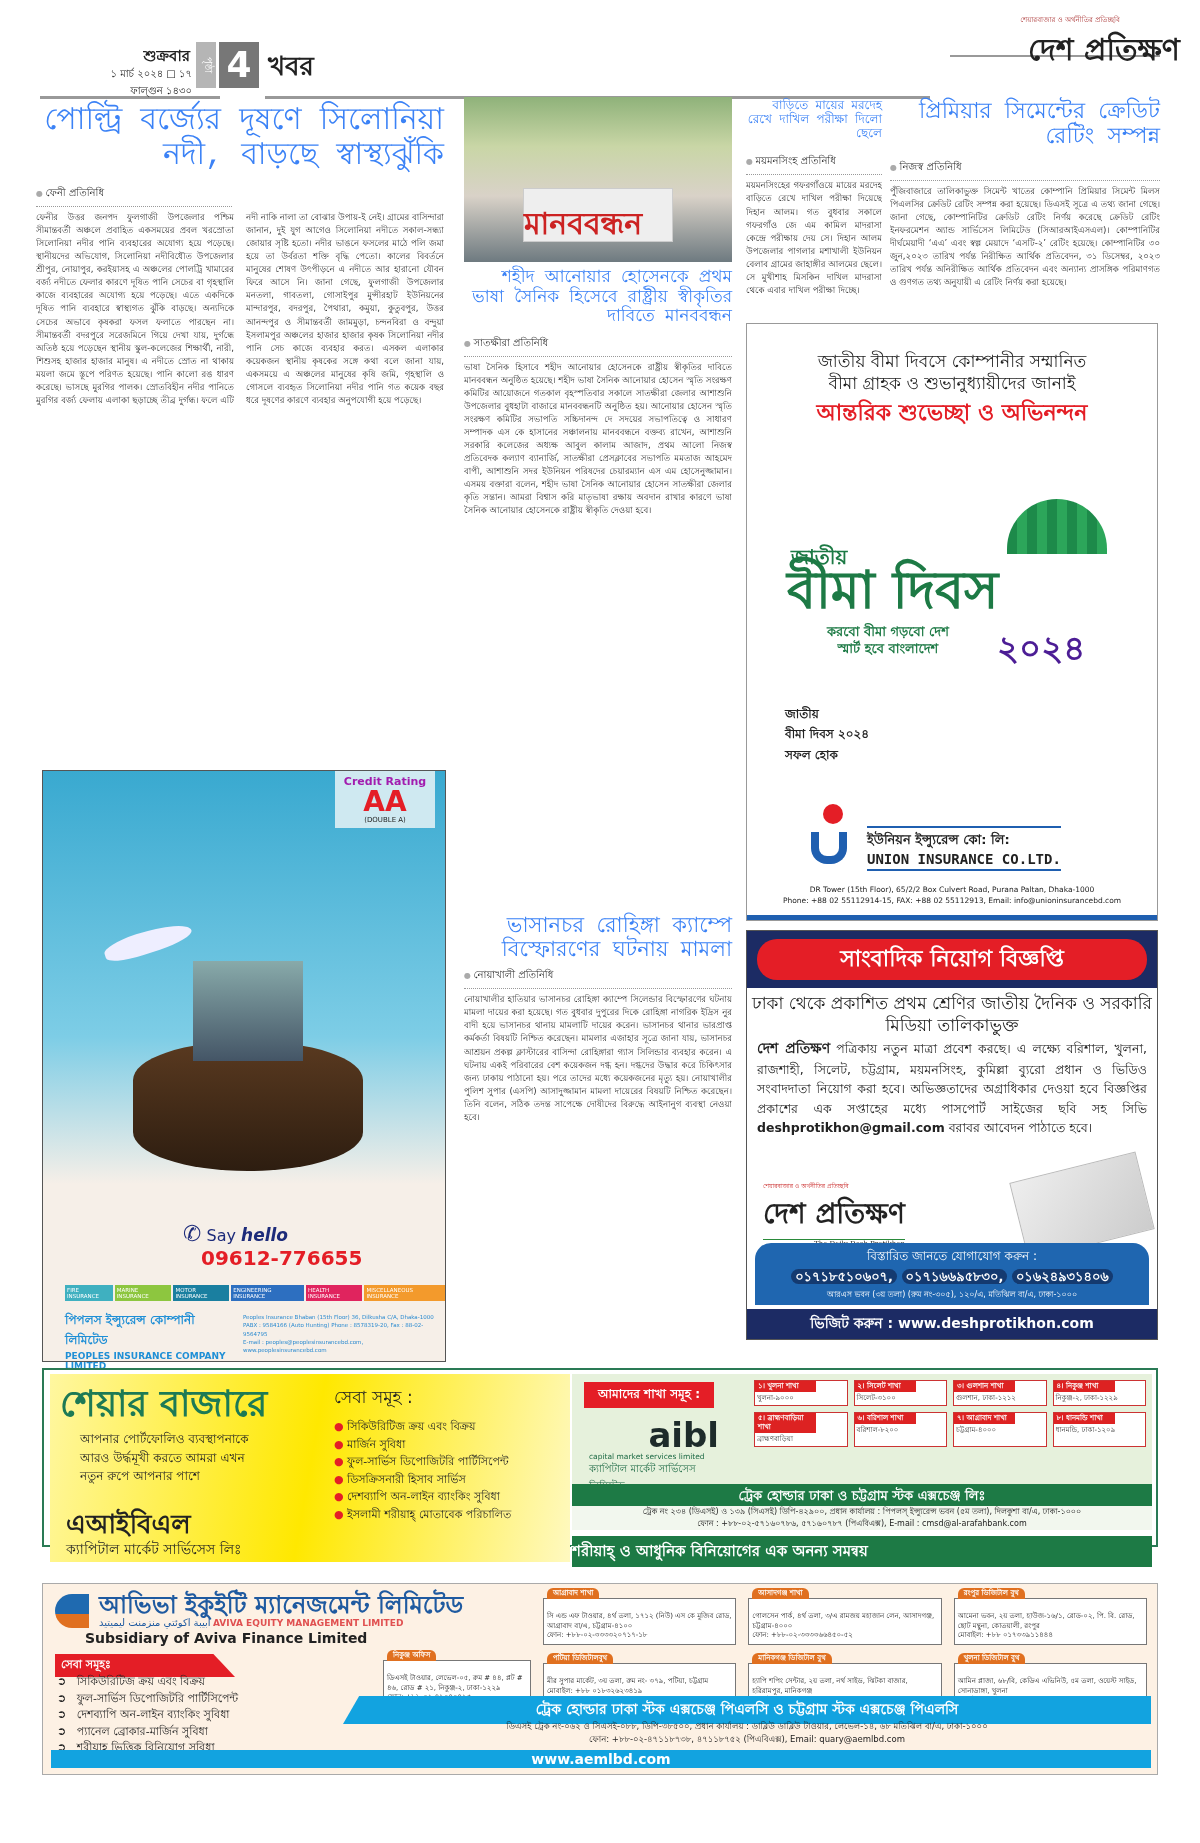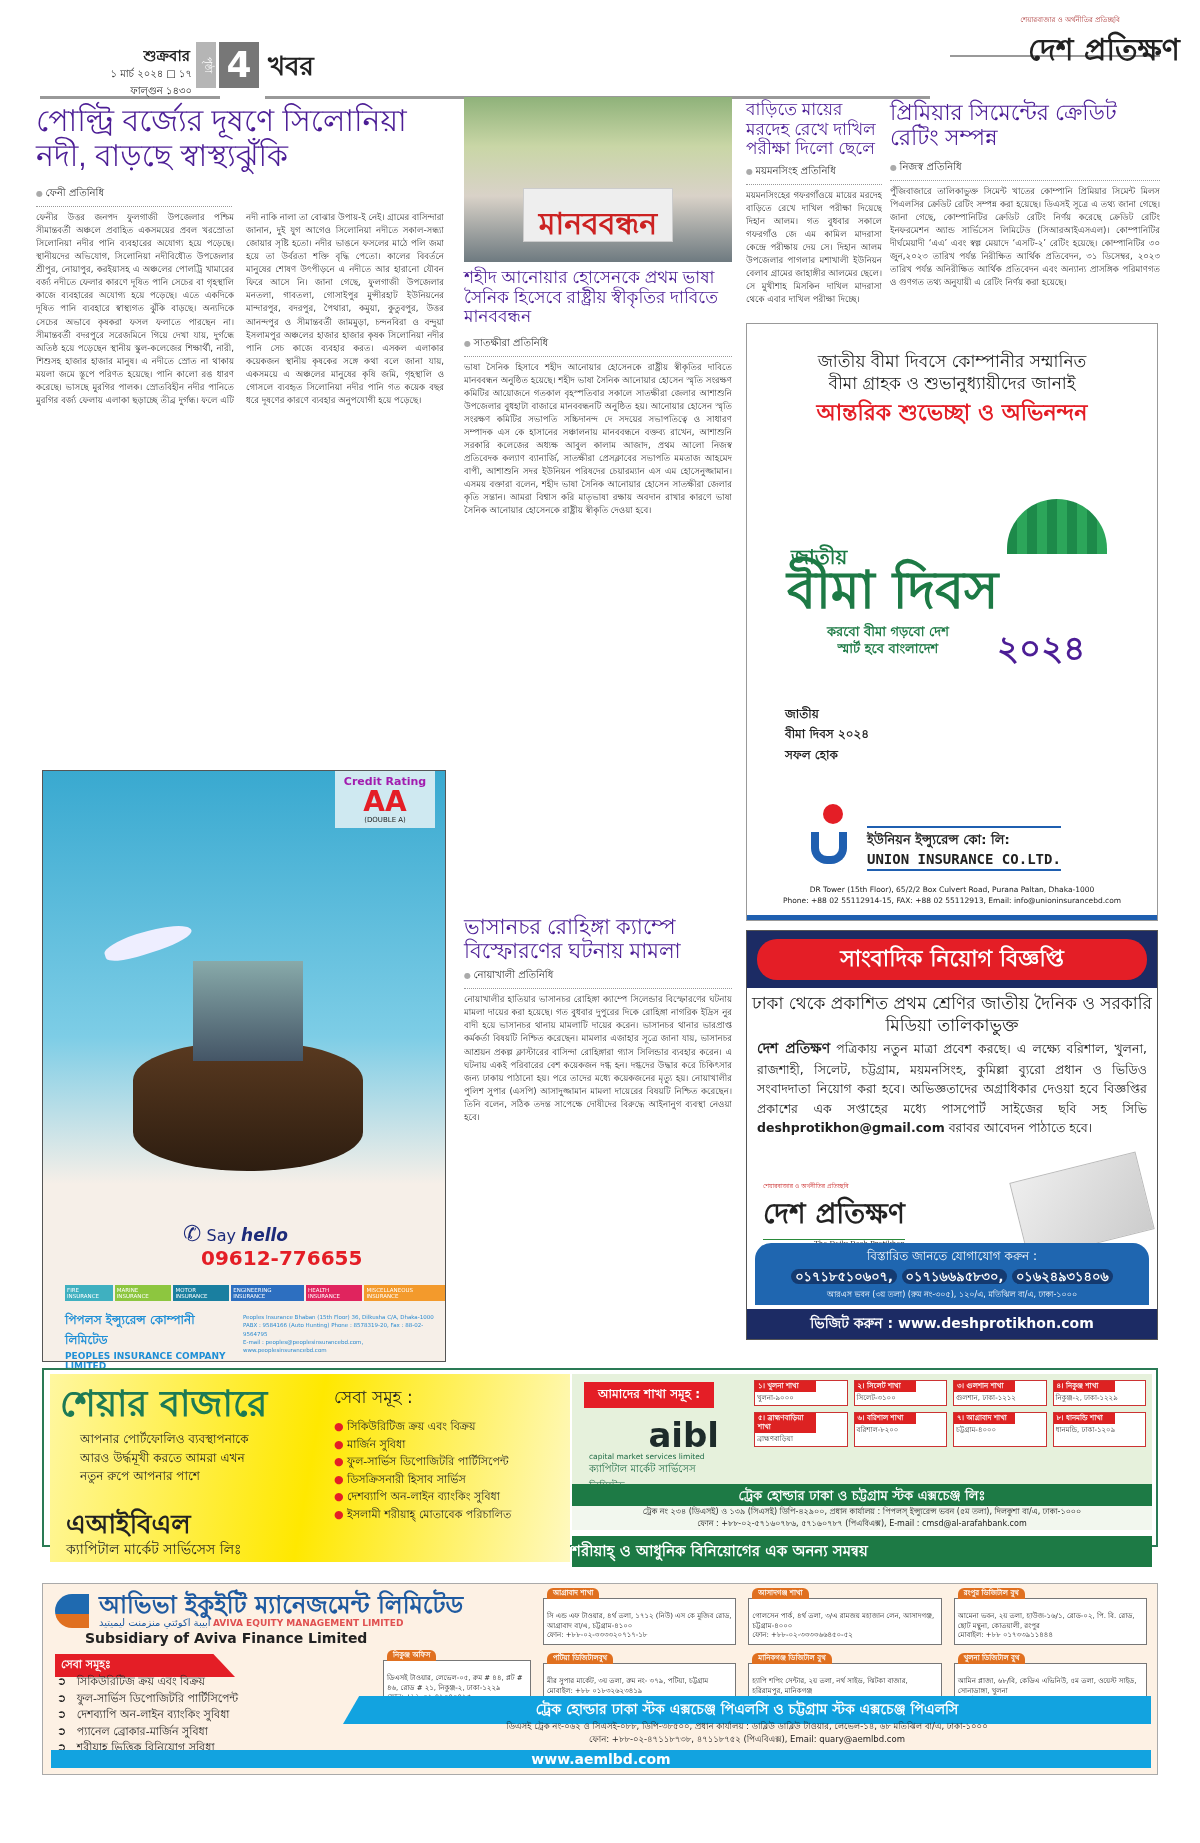--- a/index.html
+++ b/index.html
@@ -7,27 +7,27 @@
 .abs{position:absolute}
 .hdr-rule{position:absolute;top:96px;height:3px;background:#999}
 .day{position:absolute;left:120px;top:44px;width:70px;text-align:right;font-size:15px;font-weight:bold}
 .date{position:absolute;left:80px;top:66px;width:112px;text-align:right;font-size:10px}
 .pg-lbl{position:absolute;left:196px;top:42px;width:20px;height:46px;background:#b5b5b5;color:#fff;font-size:10px;writing-mode:vertical-rl;text-align:center}
 .pg-num{position:absolute;left:219px;top:42px;width:40px;height:46px;background:#777;color:#fff;font-size:36px;font-weight:bold;text-align:center;line-height:46px}
 .section{position:absolute;left:268px;top:46px;font-size:26px;font-weight:bold}
 .masthead{position:absolute;left:960px;top:42px;width:220px;text-align:right}
 .masthead small{display:block;font-size:7px;color:#a33;margin-right:60px}
 .masthead b{font-size:30px;font-family:"DejaVu Serif",serif}
-.headline{font-family:Liberation Sans, sans-serif;text-align:left;line-height:1.15;color:#4c1d95}
+.headline{font-family:Liberation Mono, monospace;text-align:right;line-height:1.15;color:#3b82f6}
 .byline{font-size:10px;color:#333;padding-bottom:4px;border-bottom:1px dotted #999;margin-bottom:4px}
 .byline:before{content:"● ";color:#aaa;font-size:8px}
 .body{font-size:8.6px;line-height:1.52;text-align:justify;color:#333}
 .cols2{column-count:2;column-gap:12px}
 .photo{background:linear-gradient(#8fb27a 0%,#c9d6a6 30%,#d9d2c8 60%,#6e7a80 100%);position:relative}
-.banner{position:absolute;left:22%;top:55%;width:56%;height:33%;background:#eee;border:1px solid #ccc;color:#c22;text-align:center;font-size:30px;font-weight:bold;line-height:70px}
+.banner{position:absolute;left:22%;top:55%;width:56%;height:33%;background:#eee;border:1px solid #ccc;color:#c22;font-size:30px;font-weight:bold;line-height:70px}
 .ad{position:absolute;border:1px solid #555}
 ul{list-style:none}
 .cell{border:1px solid #c33;font-size:7px;padding:2px;background:#fff;color:#333;line-height:1.3}
 .cell b{display:block;background:#d22;color:#fff;font-size:7px;padding:1px 3px;margin:-2px -2px 2px -2px;width:70%}
 .acell{border:1px solid #777;font-size:7px;padding:3px;background:#fff;line-height:1.35}
 .acell b{display:inline-block;background:#e07020;color:#fff;font-size:7px;padding:1px 6px;border-radius:6px 6px 0 0;position:relative;top:-14px;margin-bottom:-12px}
 </style>
 </head>
 <body>
 
@@ -55,21 +55,21 @@
 <div class="abs" style="left:464px;top:97px;width:268px">
   <div class="photo" style="height:165px">
     <div class="banner">মানববন্ধন</div>
   </div>
   <div class="headline" style="font-size:17px;margin:6px 0 8px">শহীদ আনোয়ার হোসেনকে প্রথম ভাষা সৈনিক হিসেবে রাষ্ট্রীয় স্বীকৃতির দাবিতে মানববন্ধন</div>
   <div class="byline">সাতক্ষীরা প্রতিনিধি</div>
   <div class="body" style="height:420px;overflow:hidden">ভাষা সৈনিক হিসাবে শহীদ আনোয়ার হোসেনকে রাষ্ট্রীয় স্বীকৃতির দাবিতে মানববন্ধন অনুষ্ঠিত হয়েছে। শহীদ ভাষা সৈনিক আনোয়ার হোসেন স্মৃতি সংরক্ষণ কমিটির আয়োজনে গতকাল বৃহস্পতিবার সকালে সাতক্ষীরা জেলার আশাশুনি উপজেলার বুধহাটা বাজারে মানববন্ধনটি অনুষ্ঠিত হয়। আনোয়ার হোসেন স্মৃতি সংরক্ষণ কমিটির সভাপতি সচ্চিদানন্দ দে সদয়ের সভাপতিত্বে ও সাধারণ সম্পাদক এস কে হাসানের সঞ্চালনায় মানববন্ধনে বক্তব্য রাখেন, আশাশুনি সরকারি কলেজের অধ্যক্ষ আবুল কালাম আজাদ, প্রথম আলো নিজস্ব প্রতিবেদক কল্যাণ ব্যানার্জি, সাতক্ষীরা প্রেসক্লাবের সভাপতি মমতাজ আহমেদ বাপী, আশাশুনি সদর ইউনিয়ন পরিষদের চেয়ারম্যান এস এম হোসেনুজ্জামান। এসময় বক্তারা বলেন, শহীদ ভাষা সৈনিক আনোয়ার হোসেন সাতক্ষীরা জেলার কৃতি সন্তান। আমরা বিশ্বাস করি মাতৃভাষা রক্ষায় অবদান রাখার কারণে ভাষা সৈনিক আনোয়ার হোসেনকে রাষ্ট্রীয় স্বীকৃতি দেওয়া হবে।</div>
 </div>
 
 <div class="abs" style="left:746px;top:100px;width:136px">
-  <div class="headline" style="font-size:17px;margin-bottom:4px">বাড়িতে মায়ের মরদেহ রেখে দাখিল পরীক্ষা দিলো ছেলে</div>
+  <div class="headline" style="font-size:12px;margin-bottom:12px">বাড়িতে মায়ের মরদেহ রেখে দাখিল পরীক্ষা দিলো ছেলে</div>
   <div class="byline">ময়মনসিংহ প্রতিনিধি</div>
   <div class="body" style="height:125px;overflow:hidden">ময়মনসিংহের গফরগাঁওয়ে মায়ের মরদেহ বাড়িতে রেখে দাখিল পরীক্ষা দিয়েছে দিহান আলম। গত বুধবার সকালে গফরগাঁও জে এম কামিল মাদরাসা কেন্দ্রে পরীক্ষায় দেয় সে। দিহান আলম উপজেলার পাগলার মশাখালী ইউনিয়ন বেলাব গ্রামের জাহাঙ্গীর আলমের ছেলে। সে মুখীশাহ মিসকিন দাখিল মাদরাসা থেকে এবার দাখিল পরীক্ষা দিচ্ছে।</div>
 </div>
 
 <div class="abs" style="left:890px;top:100px;width:270px">
   <div class="headline" style="font-size:22px;margin-bottom:8px">প্রিমিয়ার সিমেন্টের ক্রেডিট রেটিং সম্পন্ন</div>
   <div class="byline">নিজস্ব প্রতিনিধি</div>
   <div class="body" style="height:112px;overflow:hidden">পুঁজিবাজারে তালিকাভুক্ত সিমেন্ট খাতের কোম্পানি প্রিমিয়ার সিমেন্ট মিলস পিএলসির ক্রেডিট রেটিং সম্পন্ন করা হয়েছে। ডিএসই সূত্রে এ তথ্য জানা গেছে। জানা গেছে, কোম্পানিটির ক্রেডিট রেটিং নির্ণয় করেছে ক্রেডিট রেটিং ইনফরমেশন অ্যান্ড সার্ভিসেস লিমিটেড (সিআরআইএসএল)। কোম্পানিটির দীর্ঘমেয়াদী ‘এএ’ এবং স্বল্প মেয়াদে ‘এসটি-২’ রেটিং হয়েছে। কোম্পানিটির ৩০ জুন,২০২৩ তারিখ পর্যন্ত নিরীক্ষিত আর্থিক প্রতিবেদন, ৩১ ডিসেম্বর, ২০২৩ তারিখ পর্যন্ত অনিরীক্ষিত আর্থিক প্রতিবেদন এবং অন্যান্য প্রাসঙ্গিক পরিমাণগত ও গুণগত তথ্য অনুযায়ী এ রেটিং নির্ণয় করা হয়েছে।</div>
 </div>
 

